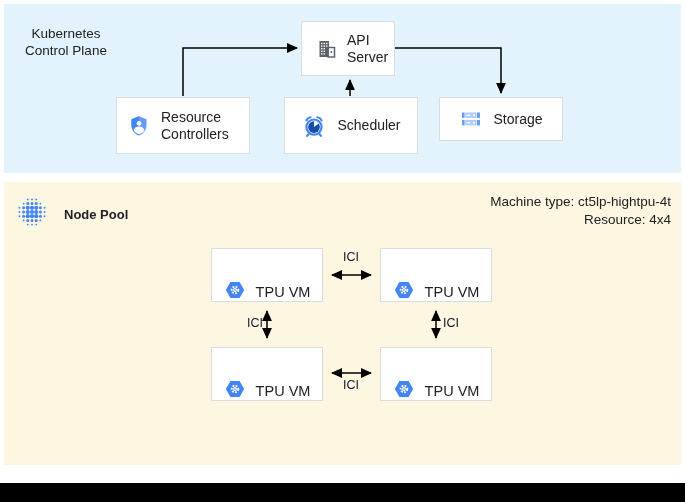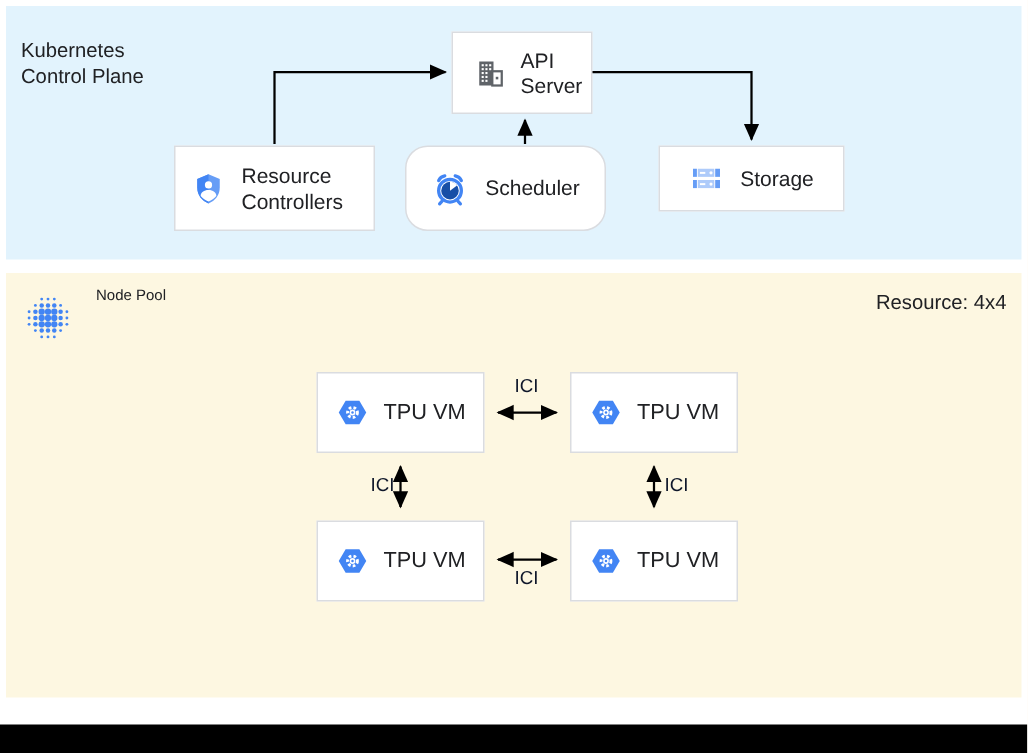--- a/index.html
+++ b/index.html
@@ -23,33 +23,33 @@
     box-sizing:border-box; display:flex; align-items:center;
     font-size:14px; color:#202124; z-index:3;
   }
   .node-box .ibox { flex:0 0 auto; display:flex; align-items:center; }
   .node-box .lbl { line-height:17px; }
   .center { justify-content:center; gap:10px; }
   #box-api-server    { left:301px; top:21px;  width:94px;  height:55px; justify-content:flex-start; gap:8px; padding-left:13px; }
   #box-api-server .lbl { width:48px; }
   #box-resource-controllers { left:116px; top:97px; width:134px; height:57px; }
   #box-resource-controllers .lbl { width:78px; }
-  #box-scheduler     { left:270px; top:97px;  width:134px; height:57px;border-radius:15px; }
+  #box-scheduler     { left:284px; top:97px;  width:134px; height:57px; }
   #box-storage       { left:439px; top:97px;  width:124px; height:44px; }
-  .tpu-box           { width:112px; height:54px; font-size:14.5px; }
+  .tpu-box           { width:112px; height:54px; font-size:14.5px;align-items:flex-end; }
   #box-tpu-0 { left:211px; top:248px; }
   #box-tpu-1 { left:380px; top:248px; }
   #box-tpu-2 { left:211px; top:347px; }
   #box-tpu-3 { left:380px; top:347px; }
   .cp-title {
-    position:absolute; left:14px; top:25px; width:104px; text-align:left;
+    position:absolute; left:14px; top:25px; width:104px; text-align:center;
     font-size:13.5px; line-height:17px; z-index:2;
   }
   .np-icon { position:absolute; left:17px; top:197px; z-index:2; }
-  .np-title { position:absolute; left:64px; top:192px; font-size:10px; z-index:2; }
+  .np-title { position:absolute; left:64px; top:207px; font-size:13px; z-index:2;font-weight:bold; }
   .machine-info {
     position:absolute; right:14px; top:193px; text-align:right;
     font-size:13.5px; line-height:17.5px; z-index:2;
   }
   .ici-label { position:absolute; font-size:12.5px; z-index:4; color:#0f172a; }
   #ici-top    { left:339px; top:250px; width:24px; text-align:center; }
   #ici-bottom { left:339px; top:378px; width:24px; text-align:center; }
   #ici-left   { left:243px; top:316px; width:20px; text-align:right; }
   #ici-right  { left:443px; top:316px; width:20px; text-align:left; }
   .arrows { position:absolute; left:0; top:0; z-index:5; pointer-events:none; }
@@ -104,20 +104,21 @@
         <circle cx="2.4" cy="10.8" r="0.95"></circle>
           <circle cx="2.4" cy="19.2" r="0.95"></circle>
         <circle cx="27.6" cy="10.8" r="0.95"></circle>
           <circle cx="27.6" cy="19.2" r="0.95"></circle>
       </g>
     </svg>
   </span>
   <div class="np-title">Node Pool</div>
 
   <div class="machine-info">
+    <div>Machine type: ct5lp-hightpu-4t</div>
     <div>Resource: 4x4</div>
   </div>
 
   <div class="node-box" id="box-api-server">
     <span class="ibox">
       <svg width="24" height="24" viewBox="0 0 24 24">
         <rect x="4.5" y="4" width="9.5" height="16" fill="#5F6368"></rect>
         <g fill="#fff">
           <rect x="6.1" y="5.8" width="1.4" height="1.4"></rect>
             <rect x="8.6" y="5.8" width="1.4" height="1.4"></rect>

